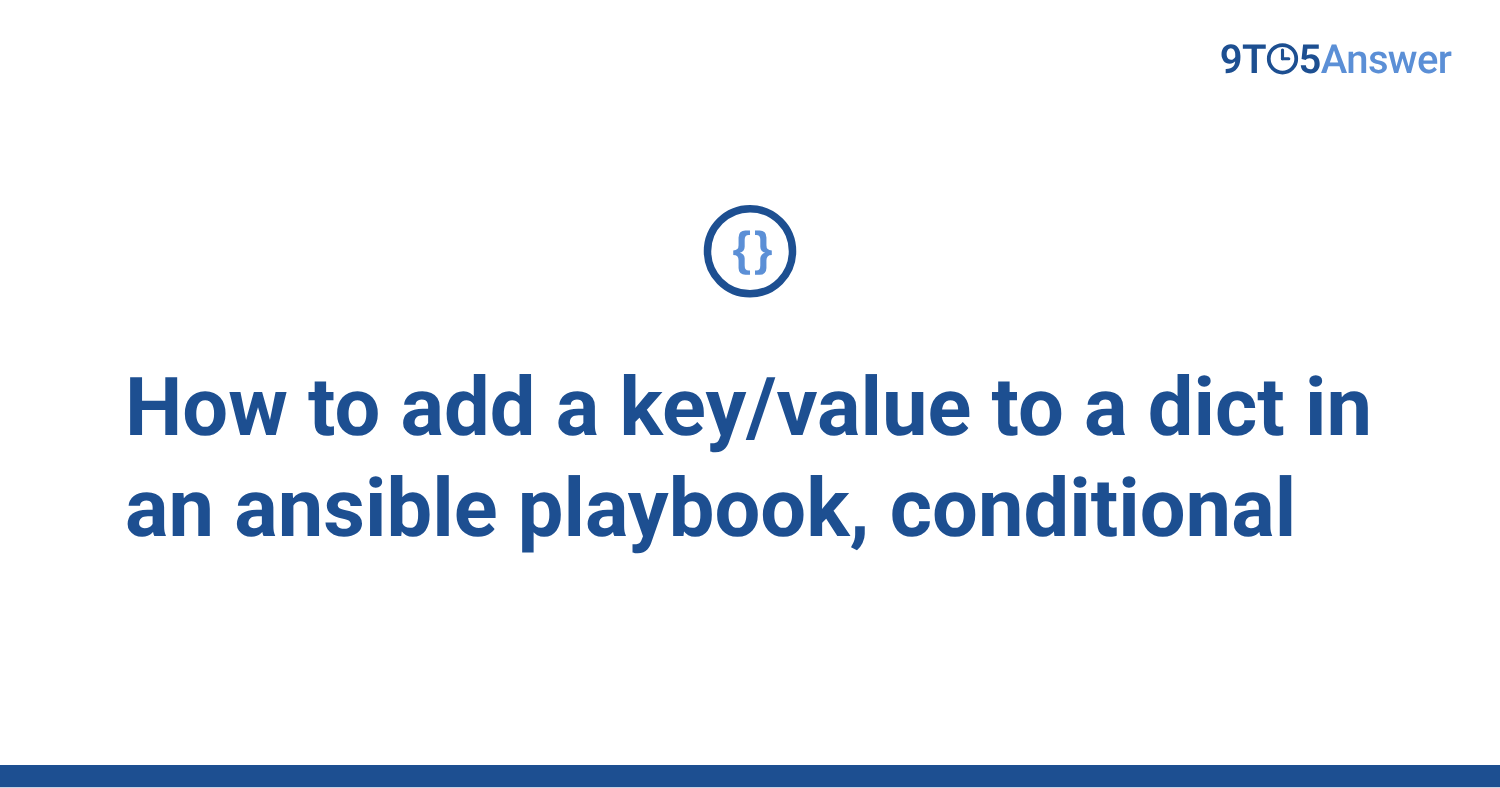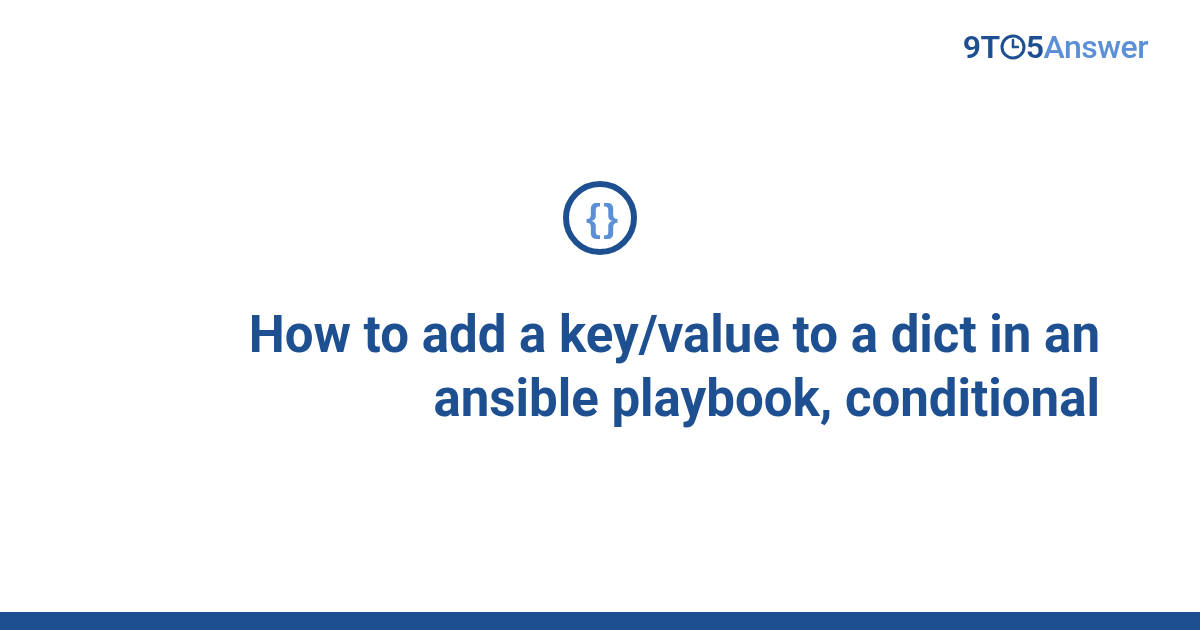--- a/index.html
+++ b/index.html
@@ -11,21 +11,21 @@
       width: 1200px;
       height: 630px;
       background: #ffffff;
       font-family: -apple-system, BlinkMacSystemFont, "Segoe UI", Roboto, Helvetica, Arial, sans-serif;
       position: relative;
       overflow: hidden;
     }
     .header-logo {
       position: absolute;
       top: 28px;
-      right: 52px;
+      right: 39px;
       font-size: 32px;
       font-weight: 600;
       letter-spacing: -0.5px;
     }
     .logo-9t {
       color: #1d4f91;
     }
     .logo-clock {
       display: inline-flex;
       align-items: center;
@@ -63,23 +63,23 @@
     }
     .braces {
       color: #5b8fd6;
       font-size: 38px;
       font-weight: 700;
       letter-spacing: -4px;
       font-family: Arial, sans-serif;
     }
     .title {
       color: #1d4f91;
-      font-size: 51px;
+      font-size: 65px;
       font-weight: 700;
-      text-align: right;
+      text-align: left;
       line-height: 1.25;
       max-width: 1000px;
     }
     .bottom-bar {
       position: absolute;
       bottom: 0;
       left: 0;
       right: 0;
       height: 18px;
       background: #1d4f91;

